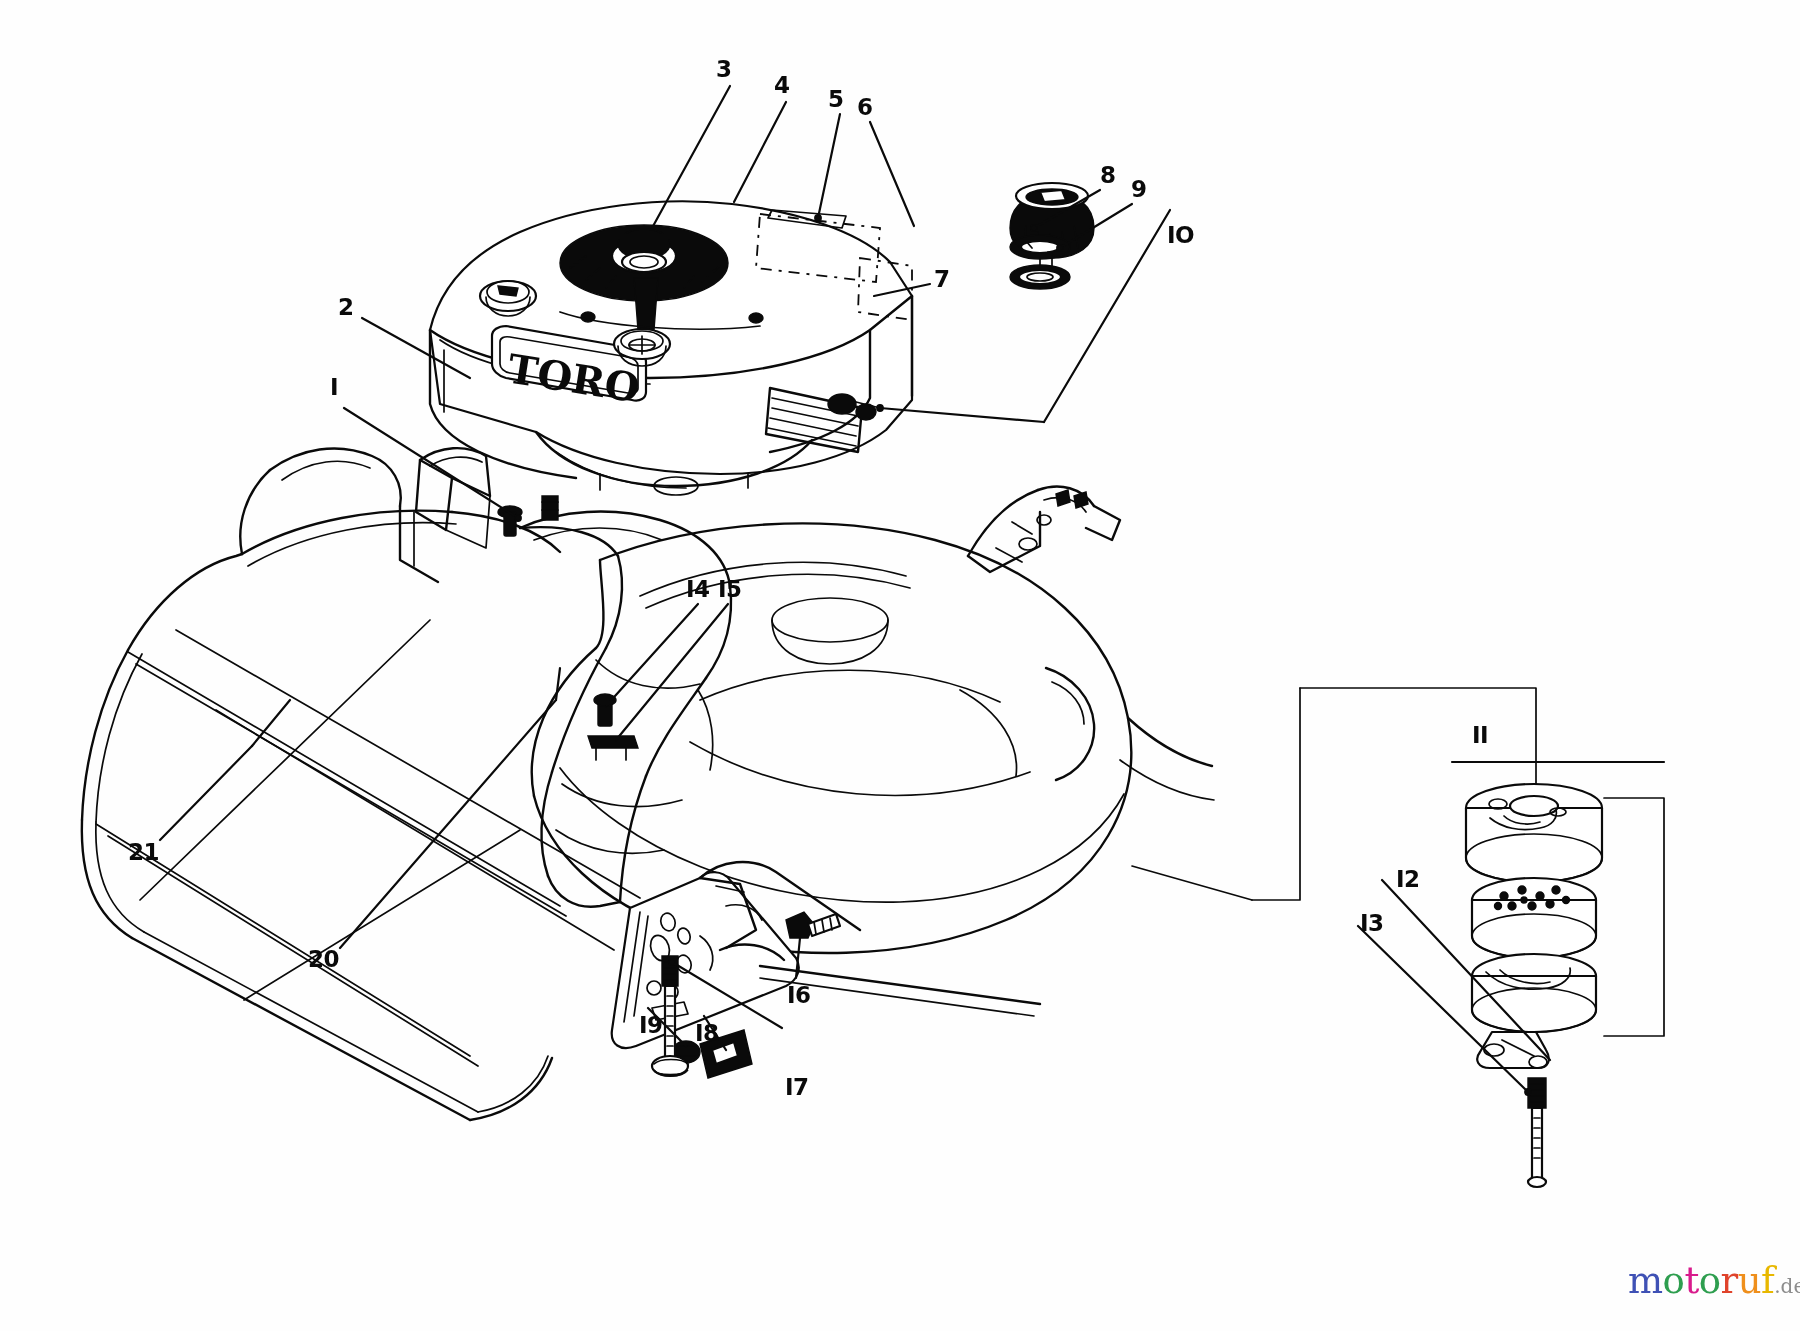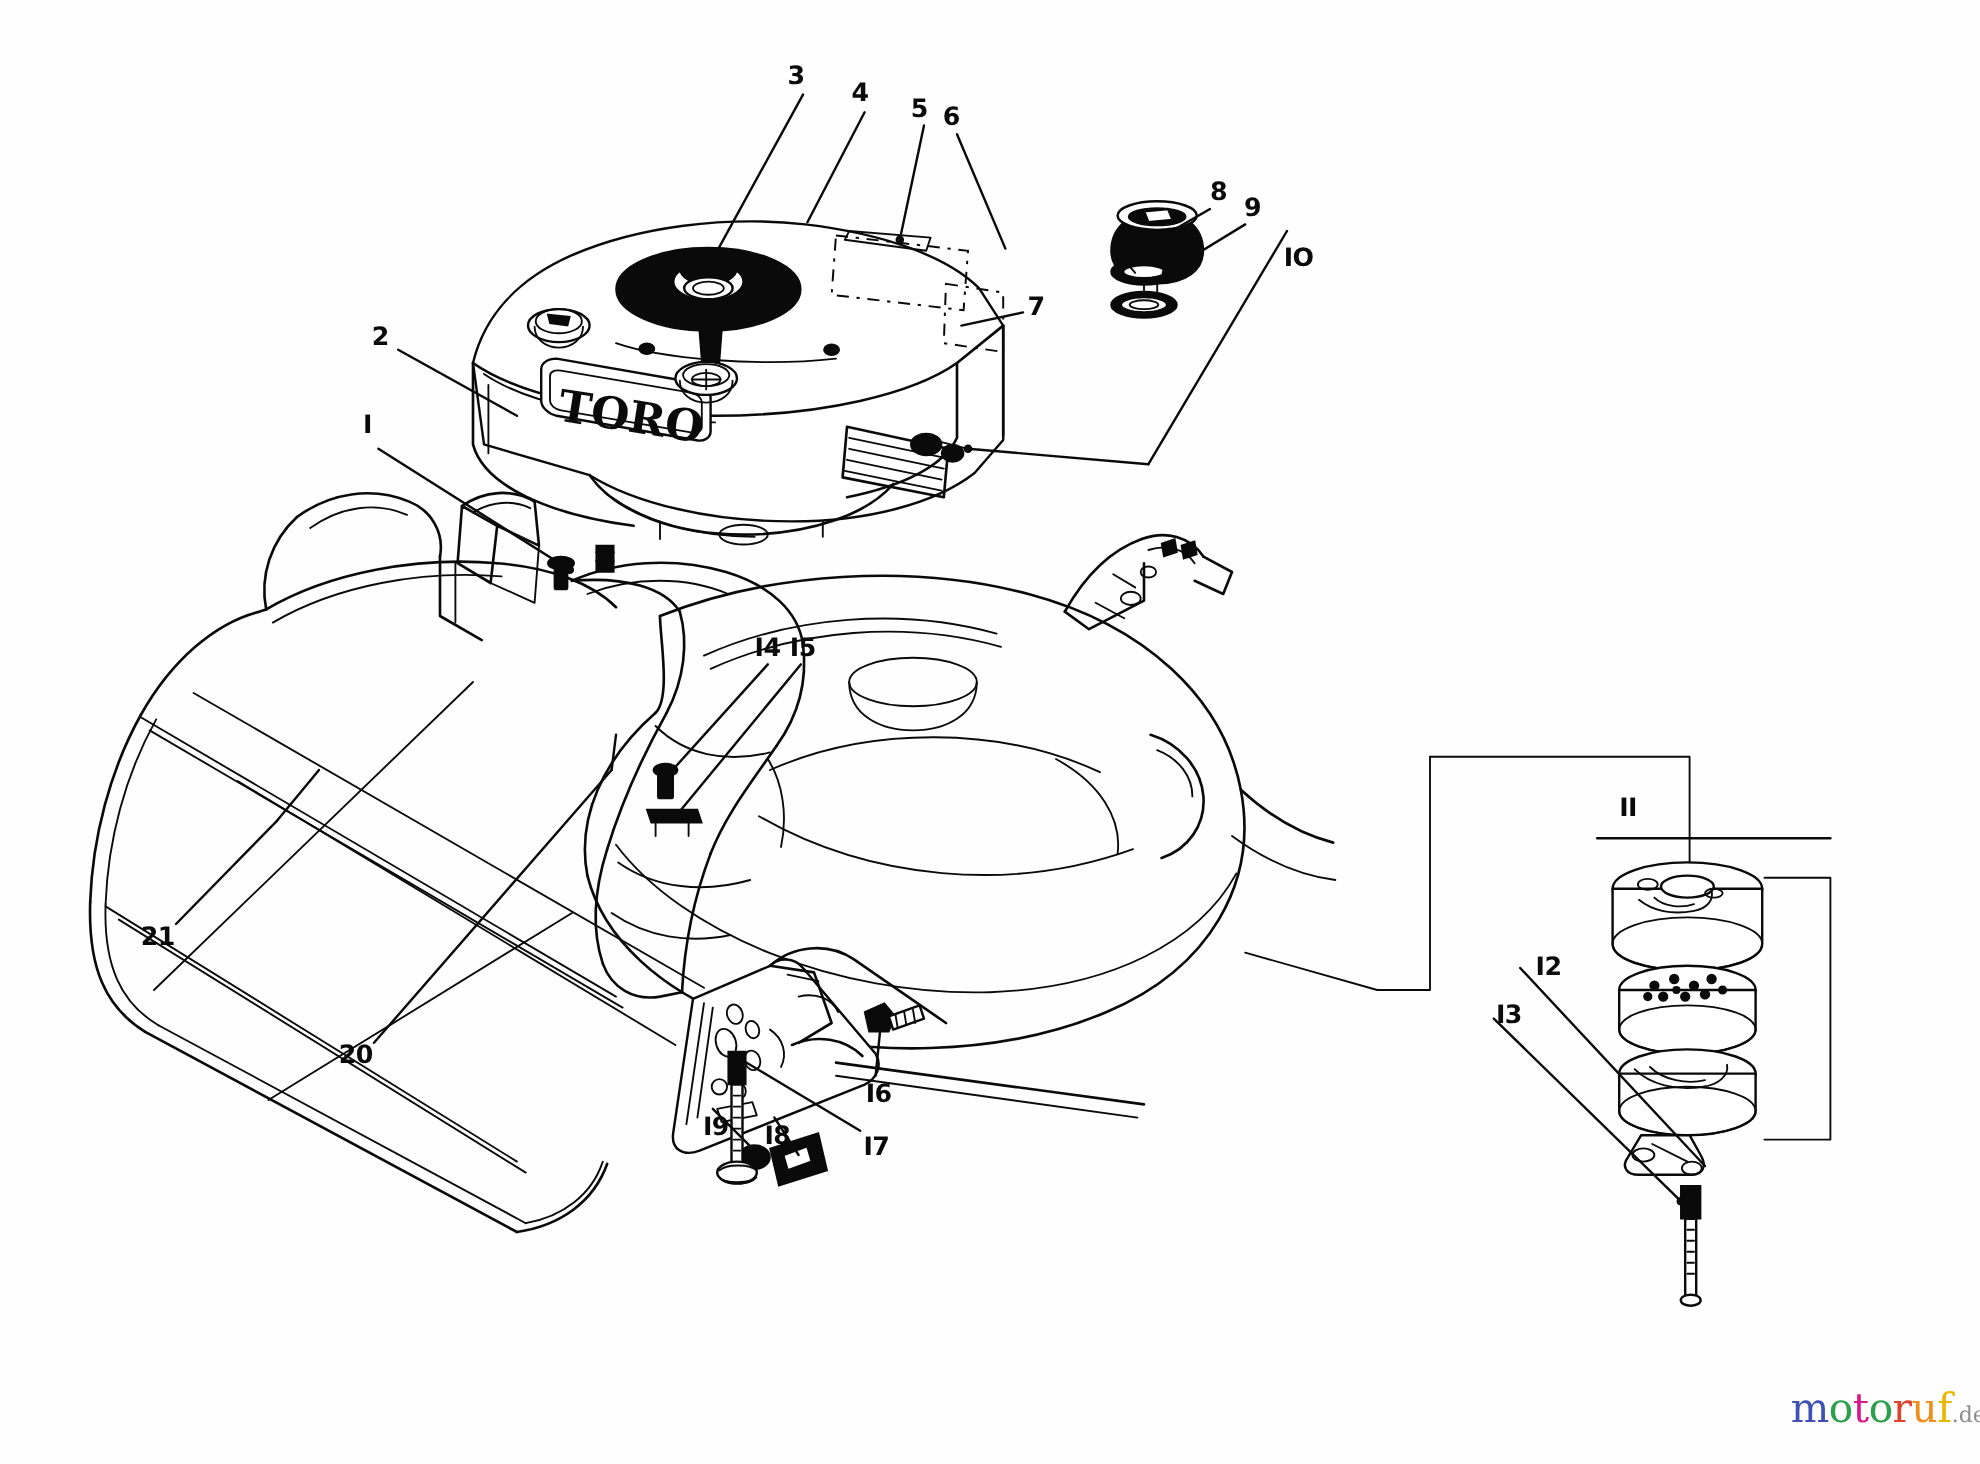--- a/index.html
+++ b/index.html
@@ -467,21 +467,21 @@
   <div class="callout-label" style="left:934px; top:268px;">7</div>
   <div class="callout-label" style="left:1100px; top:164px;">8</div>
   <div class="callout-label" style="left:1131px; top:178px;">9</div>
   <div class="callout-label" style="left:1167px; top:184px;margin-top:40px;">IO</div>
   <div class="callout-label" style="left:1456px; top:724px;margin-left:16px;">II</div>
   <div class="callout-label" style="left:1396px; top:868px;">I2</div>
   <div class="callout-label" style="left:1360px; top:912px;">I3</div>
   <div class="callout-label" style="left:686px; top:578px;">I4</div>
   <div class="callout-label" style="left:718px; top:578px;">I5</div>
   <div class="callout-label" style="left:787px; top:984px;">I6</div>
-  <div class="callout-label" style="left:785px; top:1032px;">I7</div>
+  <div class="callout-label" style="left:785px; top:1076px;">I7</div>
   <div class="callout-label" style="left:695px; top:1022px;text-align:right;">I8</div>
   <div class="callout-label" style="left:639px; top:1014px;">I9</div>
   <div class="callout-label" style="left:308px; top:948px;">20</div>
   <div class="callout-label" style="left:128px; top:841px;">21</div>
 
   <div id="watermark">
     <span class="wm-ch" style="color:#3f51b5">m</span><span class="wm-ch" style="color:#2e9e4f">o</span><span class="wm-ch" style="color:#d81b8c">t</span><span class="wm-ch" style="color:#2e9e4f">o</span><span class="wm-ch" style="color:#e0432b">r</span><span class="wm-ch" style="color:#ef8f1c">u</span><span class="wm-ch" style="color:#e8b800">f</span><span class="wm-tld">.de</span>
   </div>
 
 </div>

